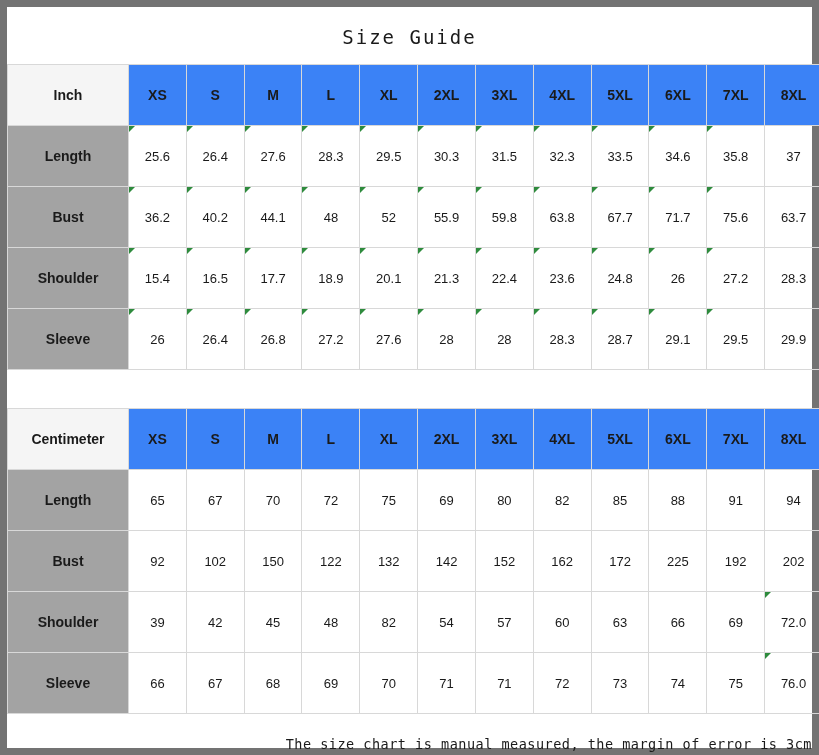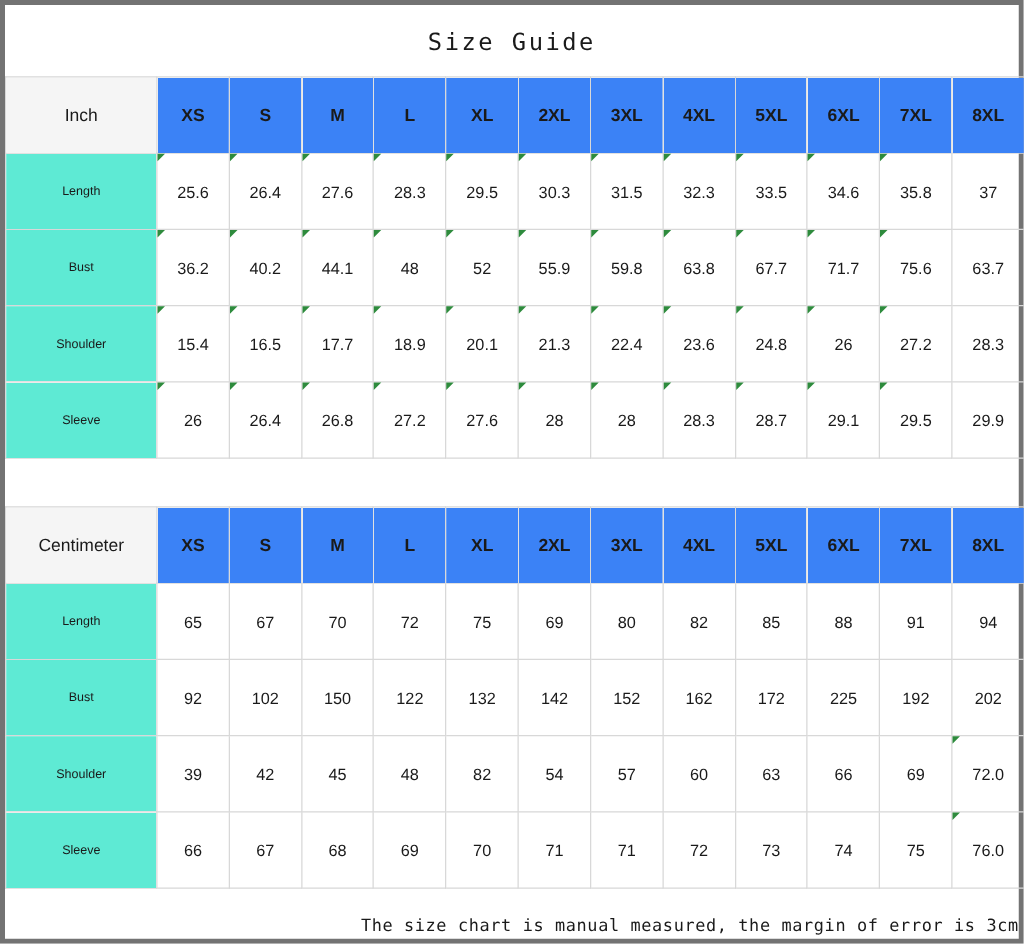--- a/index.html
+++ b/index.html
@@ -12,21 +12,21 @@
     height: 755px;
     font-family: "Liberation Sans", sans-serif;
     color: #111111;
     overflow: hidden;
   }
   .page {
     position: relative;
     width: 819px;
     height: 755px;
     box-sizing: border-box;
-    border: 4px solid #737373;
+    border: 7px solid #737373;
     background: #ffffff;
   }
   .title {
     text-align: center;
     font-family: "DejaVu Sans Mono", monospace;
     font-size: 19px;
     letter-spacing: 2px;
     color: #1a1a1a;
     padding-top: 19px;
     padding-bottom: 16px;
@@ -45,27 +45,27 @@
     color: #1a1a1a;
     height: 58px;
     position: relative;
   }
   table.size-table td.head-cell {
     font-weight: bold;
     font-size: 14px;
     background: #3b82f6;
   }
   table.size-table td.row-label {
-    font-weight: normal;
-    font-size: 10px;
-    background: #5eead4;
+    font-weight: bold;
+    font-size: 14px;
+    background: #a3a3a3;
     width: 118px;
   }
   table.size-table td.corner {
-    font-weight: normal;
+    font-weight: bold;
     font-size: 14px;
     background: #f5f5f5;
     width: 118px;
   }
   
   td.mark::before {
     content: "";
     position: absolute;
     top: 0;
     left: 0;

